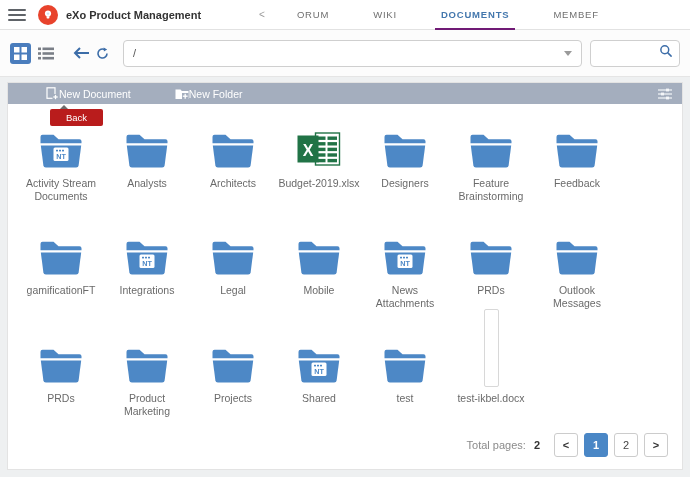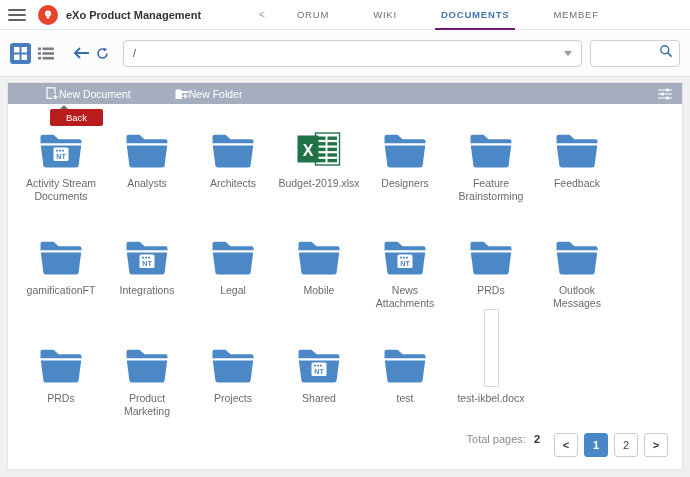--- a/index.html
+++ b/index.html
@@ -37,21 +37,21 @@
   .actionbar { height:21px; background:#a4aebe; display:flex; align-items:center; padding:0 10px; flex:0 0 auto; }
   .action { display:flex; align-items:center; color:#fff; font-size:10.5px; margin-right:16px; cursor:pointer; white-space:nowrap;padding-left:28px; }
   .actionbar .settings { margin-left:auto; cursor:pointer; display:flex; }
 
   .grid { padding:20px 0 0 10px; display:grid; grid-template-columns:repeat(7, 86px); row-gap:28px; }
   .item { width:86px; display:flex; flex-direction:column; align-items:center; cursor:pointer; }
   .icon-slot { height:44px; display:flex; align-items:flex-end; justify-content:center; overflow:visible; }
   .item-label { margin-top:9px; font-size:10.5px; color:#6a6a6a; text-align:center; line-height:1.25; max-width:84px; word-wrap:break-word; }
   .tall-doc { width:15px; height:78px; background:#fff; border:1px solid #d8d8d8; border-radius:2px; margin-bottom:-4px; }
 
-  .pagination { margin-top:auto; display:flex; align-items:flex-start; justify-content:flex-end; padding:0 14px 12px 0; gap:6px; }
+  .pagination { margin-top:auto; display:flex; align-items:center; justify-content:flex-end; padding:0 14px 12px 0; gap:6px; }
   .pg-label { font-size:11px; color:#8b8b8b; margin-right:2px; }
   .pg-total { font-size:11px; font-weight:bold; color:#333; margin-right:8px; }
   .pg-btn { min-width:24px; height:24px; border:1px solid #ccc; border-radius:3px; background:#fff; color:#444; font-size:11px; display:flex; align-items:center; justify-content:center; cursor:pointer; font-family:"Liberation Sans", sans-serif; }
   .pg-btn.chev { font-weight:bold; font-size:11px; color:#333; }
   .pg-btn.active { background:#4a87c6; border-color:#4a87c6; color:#fff; font-weight:bold; }
 </style>
 </head>
 <body>
 
 <div class="page">

